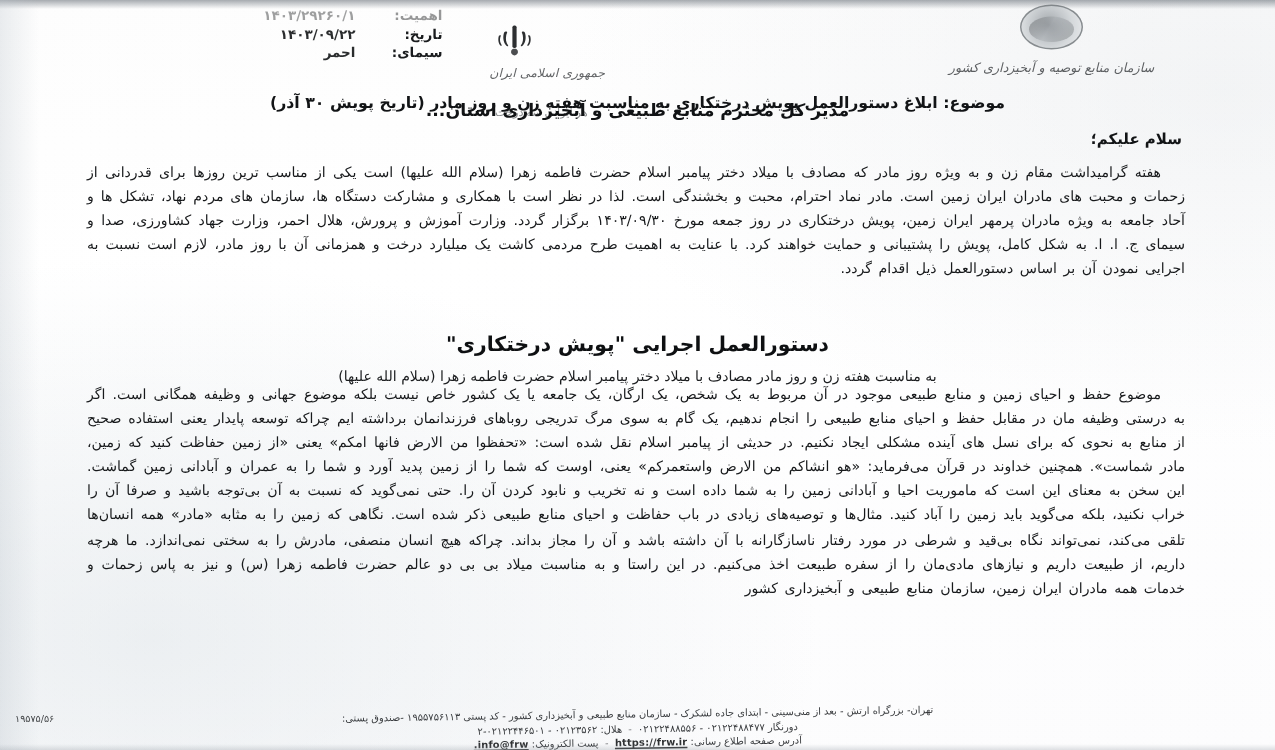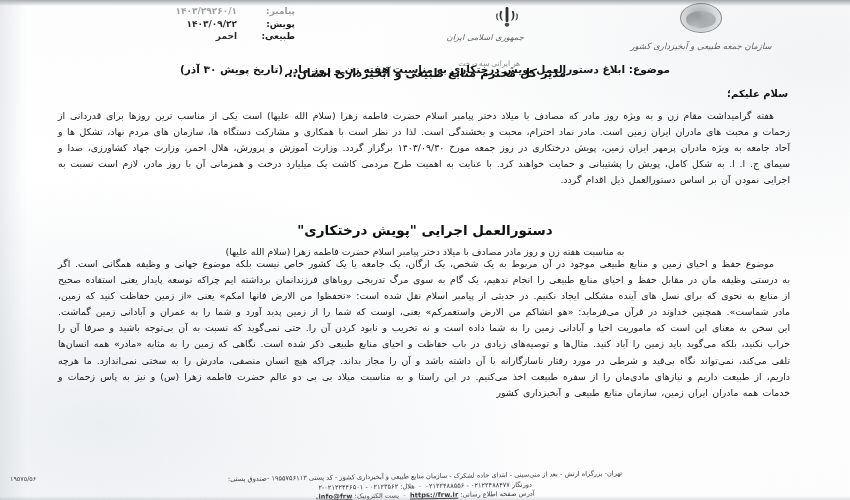--- a/index.html
+++ b/index.html
@@ -82,25 +82,25 @@
     white-space: nowrap;
     filter: blur(0.12px);
   }
   .meta-row .meta-label { min-width: 44px; text-align: right; }
   .meta-row .meta-value { opacity: 0.93; }
   .meta-row.faded { opacity: 0.45; filter: blur(0.5px); }
 
   
   .emblem-center {
     position: absolute;
-    top: 4px;
+    top: 14px;
     left: 0; right: 0;
     margin: 0 auto;
     width: 190px;
-    text-align: right;
+    text-align: left;
   }
   .emblem-glyph {
     font-size: 23px;
     line-height: 24px;
     color: #101214;
     letter-spacing: -1px;
     opacity: 0.88;
   }
   .emblem-country {
     font-size: 8px;
@@ -296,29 +296,29 @@
 
 <div class="scan-page">
 
   <div class="edge-shadow-top"></div>
   <div class="edge-shadow-left"></div>
 
   <div class="letterhead">
 
     <div class="meta-block">
       <div class="meta-row faded">
-        <span class="meta-label">پیامبر:</span>
+        <span class="meta-label">اهمیت:</span>
         <span class="meta-value">۱۴۰۳/۲۹۲۶۰/۱</span>
       </div>
       <div class="meta-row">
-        <span class="meta-label">پویش:</span>
+        <span class="meta-label">تاریخ:</span>
         <span class="meta-value">۱۴۰۳/۰۹/۲۲</span>
       </div>
       <div class="meta-row">
-        <span class="meta-label">طبیعی:</span>
+        <span class="meta-label">سیمای:</span>
         <span class="meta-value">احمر</span>
       </div>
     </div>
 
     <div class="emblem-center">
       <div class="emblem-glyph">
         <svg width="26" height="24" viewBox="0 0 26 24" aria-hidden="true">
           <g fill="#111315">
             <rect x="11.6" y="1" width="2.8" height="15" rx="1.2"></rect>
             <path d="M6.2 5.5c-1 2.2-1 6.4 1.1 8.6.7.7 1.5 1.1 1.5.4 0-.5-.5-.9-.9-1.7-.9-1.8-.8-5 .2-7.1.3-.7-1.5-.9-1.9-.2z"></path>
@@ -328,21 +328,21 @@
             <path d="M13 16.4c-1.3 0-2.3 1-2.3 2.2 0 .9.6 1.7 1.4 2l.9.4.9-.4c.8-.3 1.4-1.1 1.4-2 0-1.2-1-2.2-2.3-2.2z" opacity="0.85"></path>
           </g>
         </svg>
       </div>
       <div class="emblem-country">جمهوری اسلامی ایران</div>
       <div class="emblem-slogan">هر ایرانی سه درخت</div>
     </div>
 
     <div class="org-seal">
       <div class="seal-circle"></div>
-      <div class="org-name">سازمان جمعه طبیعی و آبخیزداری کشور</div>
+      <div class="org-name">سازمان منابع توصیه و آبخیزداری کشور</div>
     </div>
   </div>
 
   <div class="addressee">مدیر کل محترم منابع طبیعی و آبخیزداری استان...</div>
   <div class="subject-line">موضوع: ابلاغ دستورالعمل پویش درختکاری به مناسبت هفته زن و روز مادر (تاریخ پویش ۳۰ آذر)</div>
 
   <div class="salutation">سلام علیکم؛</div>
 
   <div class="body-region">
     <p class="para indent">هفته گرامیداشت مقام زن و به ویژه روز مادر که مصادف با میلاد دختر پیامبر اسلام حضرت فاطمه زهرا (سلام الله علیها) است یکی از مناسب ترین روزها برای قدردانی از زحمات و محبت های مادران ایران زمین است. مادر نماد احترام، محبت و بخشندگی است. لذا در نظر است با همکاری و مشارکت دستگاه ها، سازمان های مردم نهاد، تشکل ها و آحاد جامعه به ویژه مادران پرمهر ایران زمین، پویش درختکاری در روز جمعه مورخ ۱۴۰۳/۰۹/۳۰ برگزار گردد. وزارت آموزش و پرورش، هلال احمر، وزارت جهاد کشاورزی، صدا و سیمای ج. ا. ا. به شکل کامل، پویش را پشتیبانی و حمایت خواهند کرد. با عنایت به اهمیت طرح مردمی کاشت یک میلیارد درخت و همزمانی آن با روز مادر، لازم است نسبت به اجرایی نمودن آن بر اساس دستورالعمل ذیل اقدام گردد.</p>

